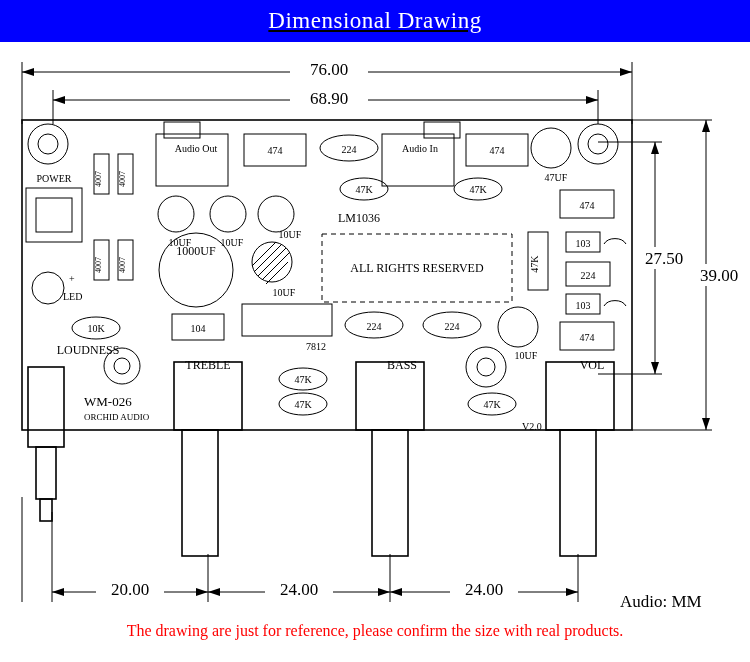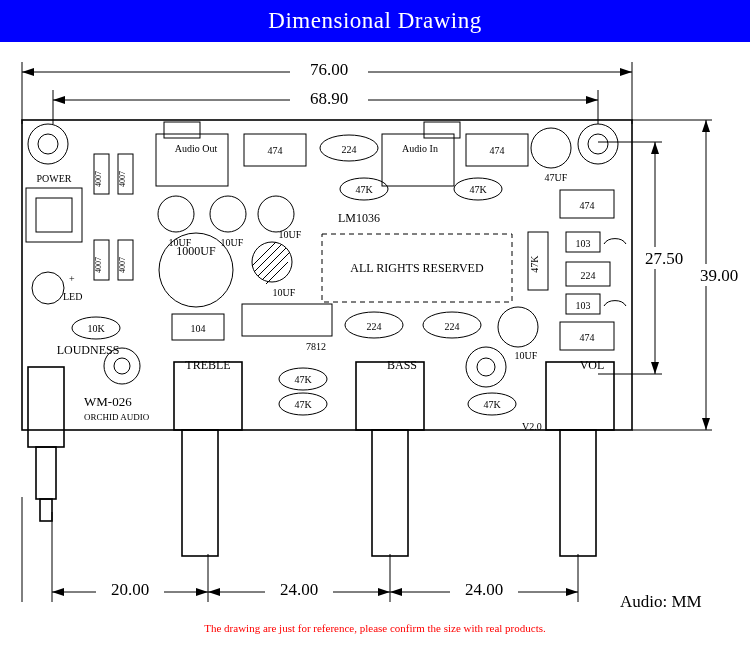--- a/index.html
+++ b/index.html
@@ -1,24 +1,24 @@
 <!DOCTYPE html>
 <html><head>
 <meta charset="utf-8">
 <style>
   html,body{margin:0;padding:0;background:#fff;}
   body{width:750px;height:662px;font-family:"Liberation Sans",sans-serif;overflow:hidden;}
   #root{position:relative;width:750px;height:662px;background:#ffffff;}
 
   .title-bar{position:absolute;left:0;top:0;width:750px;height:42px;background:#0000ff;
-    display:flex;align-items:center;justify-content:center;}
+    display:flex;align-items:center;justify-content:center;text-decoration:underline;}
   .title-bar span{color:#ffffff;font-size:23px;font-family:"Liberation Serif",serif;letter-spacing:.5px;}
 
   .footnote{position:absolute;left:0;top:622px;width:750px;text-align:center;color:#ff0000;
-    font-size:11px;font-family:"Liberation Serif",serif;}
+    font-size:16px;font-family:"Liberation Serif",serif;}
   .unit{position:absolute;left:620px;top:592px;color:#000;font-size:17px;font-family:"Liberation Serif",serif;}
 
   svg{position:absolute;left:0;top:42px;}
   .ln{stroke:#000;fill:none;stroke-width:1;}
   .ln2{stroke:#000;fill:none;stroke-width:1.6;}
   .dash{stroke:#000;fill:none;stroke-width:1;stroke-dasharray:5 4;}
   .txt{font-family:"Liberation Serif",serif;fill:#000;}
   .dim{font-family:"Liberation Serif",serif;fill:#000;font-size:17px;}
   .lbl-s{font-family:"Liberation Serif",serif;fill:#000;font-size:8px;}
   .lbl-m{font-family:"Liberation Serif",serif;fill:#000;font-size:10px;}

